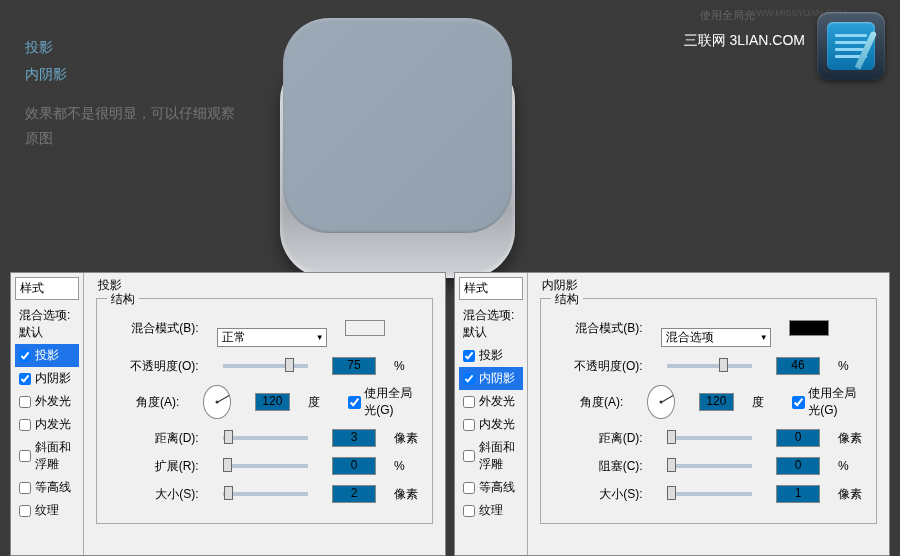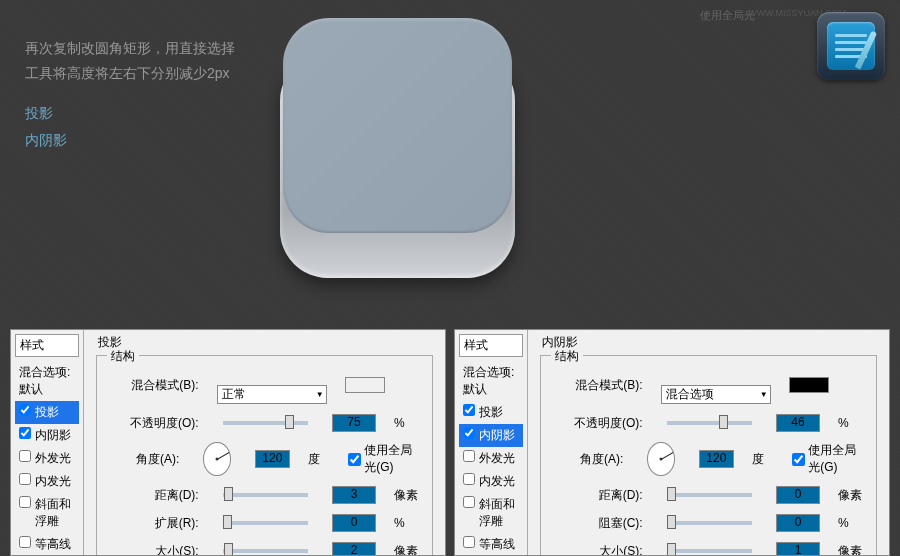--- a/index.html
+++ b/index.html
@@ -17,24 +17,24 @@
     .title { color: #fff; font-size: 34px; font-weight: 300; letter-spacing: 2px; }
     .desc { color: #999; font-size: 14px; line-height: 1.8; margin-top: 16px; max-width: 210px; }
     .link-section { margin-top: 14px; }
     .link { color: #6aa5c5; font-size: 14px; line-height: 1.9; }
     .note { color: #777; font-size: 14px; line-height: 1.8; margin-top: 14px; max-width: 220px; }
     .icon-3d { position: absolute; left: 280px; top: 18px; width: 235px; height: 260px; }
     .icon-base { position: absolute; bottom: 0; left: 0; width: 235px; height: 225px; border-radius: 48px; background: linear-gradient(180deg, #d5d8dc 0%, #c0c3c8 40%, #a8abb0 70%, #d0d3d8 100%); box-shadow: 0 8px 15px rgba(0,0,0,0.4), inset 0 -2px 5px rgba(255,255,255,0.5); }
     .icon-top { position: absolute; top: 0; left: 3px; width: 229px; height: 215px; border-radius: 46px; background: linear-gradient(135deg, #9ba8b5, #93a0ad); box-shadow: inset 0 2px 3px rgba(255,255,255,0.2), inset 0 -1px 3px rgba(0,0,0,0.2); }
 
     .panels { position: absolute; bottom: 0; left: 10px; right: 10px; display: flex; gap: 8px; }
-    .panel { flex: 1; height: 227px; background: #f0f0f0; border: 1px solid #888; display: flex; font-size: 12px; overflow: hidden; }
+    .panel { flex: 1; height: 284px; background: #f0f0f0; border: 1px solid #888; display: flex; font-size: 12px; overflow: hidden; }
     .styles-col { width: 128px; border-right: 1px solid #aaa; padding: 4px; }
     .styles-header { border: 1px solid #999; padding: 2px 4px; background: #fff; margin-bottom: 4px; }
-    .style-item { padding: 3px 4px; display: flex; align-items: flex-start; gap: 4px; }
+    .style-item { padding: 3px 4px; display: flex; align-items: center; gap: 4px; }
     .style-item.selected { background: #1e74e8; color: #fff; }
     .style-item input[type="checkbox"] { width: 12px; height: 12px; }
     .settings-col { flex: 1; padding: 2px 8px; }
     .panel-title { font-size: 12px; padding: 2px 6px; }
     .fieldset { border: 1px solid #aaa; margin: 2px 4px; padding: 10px 10px; position: relative; }
     .fieldset-legend { position: absolute; top: -8px; left: 10px; background: #f0f0f0; padding: 0 4px; font-size: 12px; }
     .row { display: flex; align-items: center; margin-bottom: 10px; gap: 18px; }
     .row-label { width: 92px; text-align: right; }
     .combo { border: 1px solid #888; background: #fff; height: 19px; width: 110px; display: flex; align-items: center; justify-content: space-between; padding: 0 2px 0 4px; margin-top: 19px; }
     .combo-arrow { font-size: 8px; }
@@ -49,37 +49,38 @@
     .cb-label { display: flex; align-items: center; gap: 3px; }
   </style>
 </head>
 <body>
 
 <div class="noise-bg"></div>
 
 <div class="top-area">
   <div class="watermark-1">使用全局光</div>
   <div class="watermark-2">WWW.MISSYUAN.COM</div>
+  <div class="brand">三联网 3LIAN.COM</div>
   <div class="app-icon">
     <div class="app-icon-bg">
         <div class="app-icon-inner">
       <div class="app-icon-line"></div>
           <div class="app-icon-line"></div>
           <div class="app-icon-line"></div>
           <div class="app-icon-line"></div>
       <div class="app-pen"></div>
     </div>
       </div>
   </div>
 
-  <div class="desc">再次复制改圆角矩形，用直接选择工具将高度将左右下分别减少2px</div>
   <div class="link-section">
     <div class="link">投影</div>
     <div class="link">内阴影</div>
   </div>
+  <div class="note">效果都不是很明显，可以仔细观察原图</div>
 
   <div class="icon-3d">
     <div class="icon-base"></div>
     <div class="icon-top"></div>
   </div>
 </div>
 
 <div class="panels">
 
   <div class="panel">

